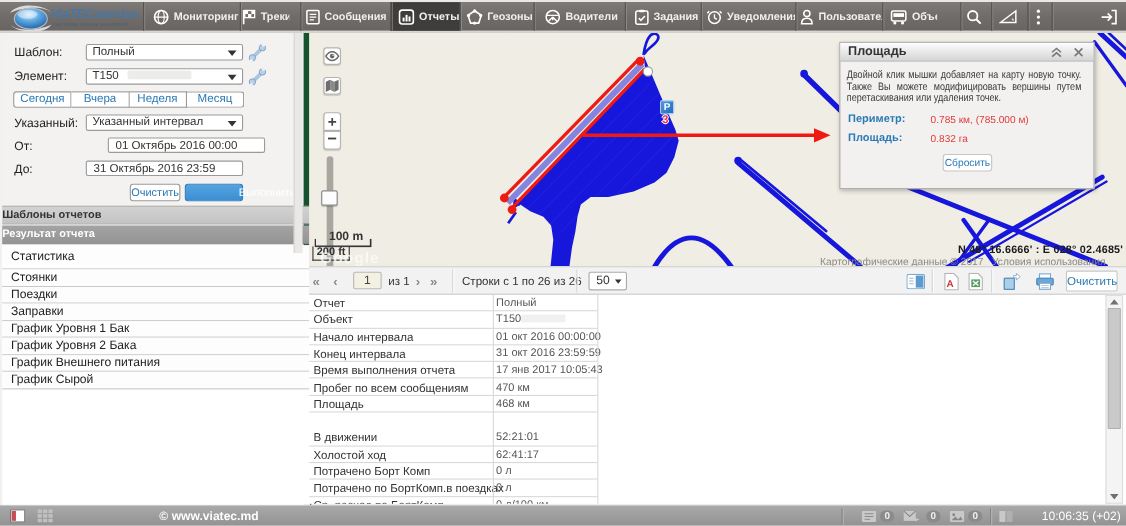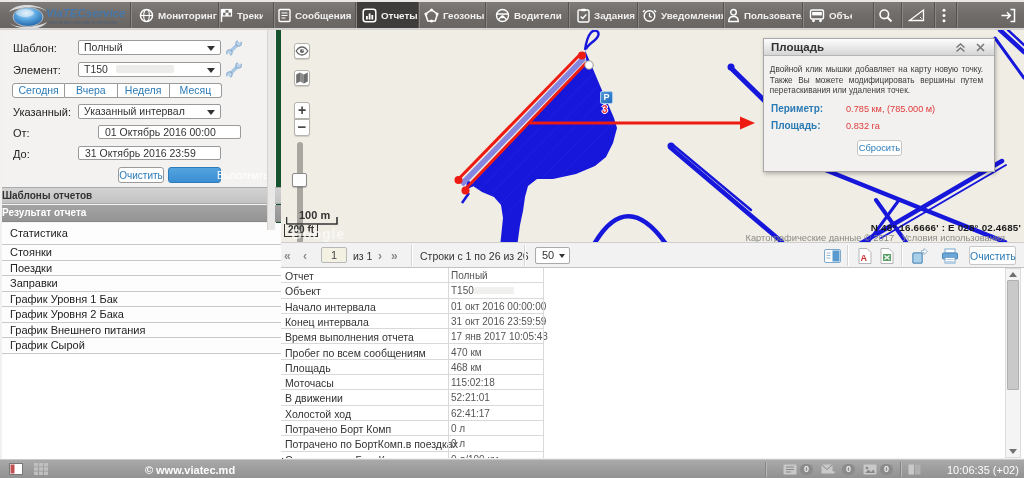--- a/index.html
+++ b/index.html
@@ -373,24 +373,20 @@
         <div class="c2">17 янв 2017 10:05:43</div>
       </div>
     <div class="r" style="top:76.5px;">
         <div class="c1">Пробег по всем сообщениям</div>
         <div class="c2">470 км</div>
       </div>
     <div class="r" style="top:91.8px;">
         <div class="c1">Площадь</div>
         <div class="c2">468 км</div>
       </div>
-    <div class="r" style="top:107.1px;">
-        <div class="c1">Моточасы</div>
-        <div class="c2">115:02:18</div>
-      </div>
     <div class="r" style="top:122.4px;">
         <div class="c1">В движении</div>
         <div class="c2">52:21:01</div>
       </div>
     <div class="r" style="top:137.7px;">
         <div class="c1">Холостой ход</div>
         <div class="c2">62:41:17</div>
       </div>
     <div class="r" style="top:153px;">
         <div class="c1">Потрачено Борт Комп</div>

